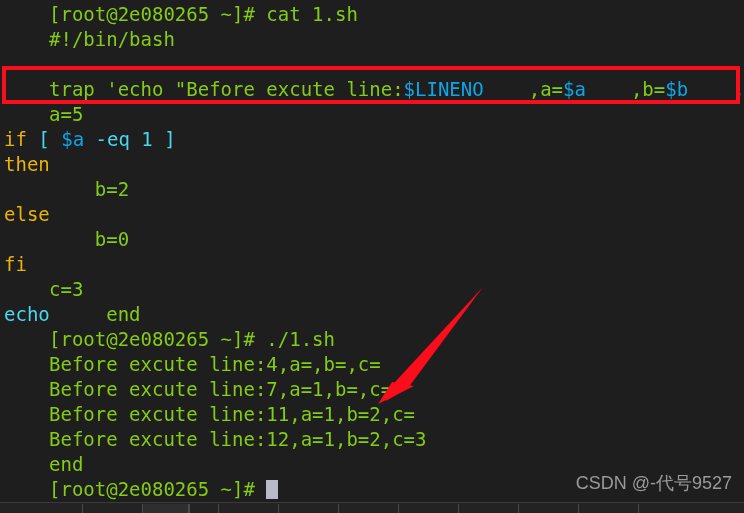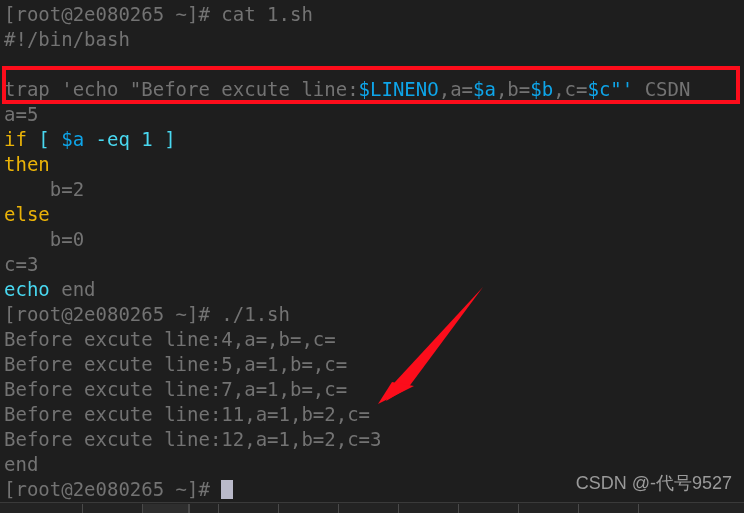--- a/index.html
+++ b/index.html
@@ -28,21 +28,21 @@
     height: 25px;
     line-height: 25px;
     font-size: 19px;
     white-space: pre;
     color: #e8e8e8;
     letter-spacing: 0px;
   }
   .kw      { color: #eab308; }
   .cyan    { color: #49d8f0; }
   .yellow  { color: #0ea5e9; }
-  .white   { color: #737373; }
+  .white   { color: #84cc16; margin-left: 45px; }
 
   
   #trap-highlight {
     position: absolute;
     left: 2px;
     top: 66px;
     width: 738px;
     height: 38px;
     border: 4px solid #fc0d1b;
     box-sizing: border-box;
@@ -123,30 +123,30 @@
     <div class="line"><span class="kw">if</span><span class="cyan"> [ </span><span class="yellow">$a</span><span class="cyan"> -eq 1 </span><span class="cyan">]</span></div>
 
     <div class="line"><span class="kw">then</span></div>
 
     <div class="line"><span class="white">    b=2</span></div>
 
     <div class="line"><span class="kw">else</span></div>
 
     <div class="line"><span class="white">    b=0</span></div>
 
+    <div class="line"><span class="kw">fi</span></div>
 
     <div class="line"><span class="white">c=3</span></div>
 
     <div class="line"><span class="cyan">echo</span><span class="white"> end</span></div>
 
     <div class="line"><span class="white">[root@2e080265 ~]# ./1.sh</span></div>
 
     <div class="line"><span class="white">Before excute line:4,a=,b=,c=</span></div>
 
-    <div class="line"><span class="white">Before excute line:5,a=1,b=,c=</span></div>
 
     <div class="line"><span class="white">Before excute line:7,a=1,b=,c=</span></div>
 
     <div class="line"><span class="white">Before excute line:11,a=1,b=2,c=</span></div>
 
     <div class="line"><span class="white">Before excute line:12,a=1,b=2,c=3</span></div>
 
     <div class="line"><span class="white">end</span></div>
 
     <div class="line"><span class="white">[root@2e080265 ~]# </span><span class="cursor-block"></span></div>

